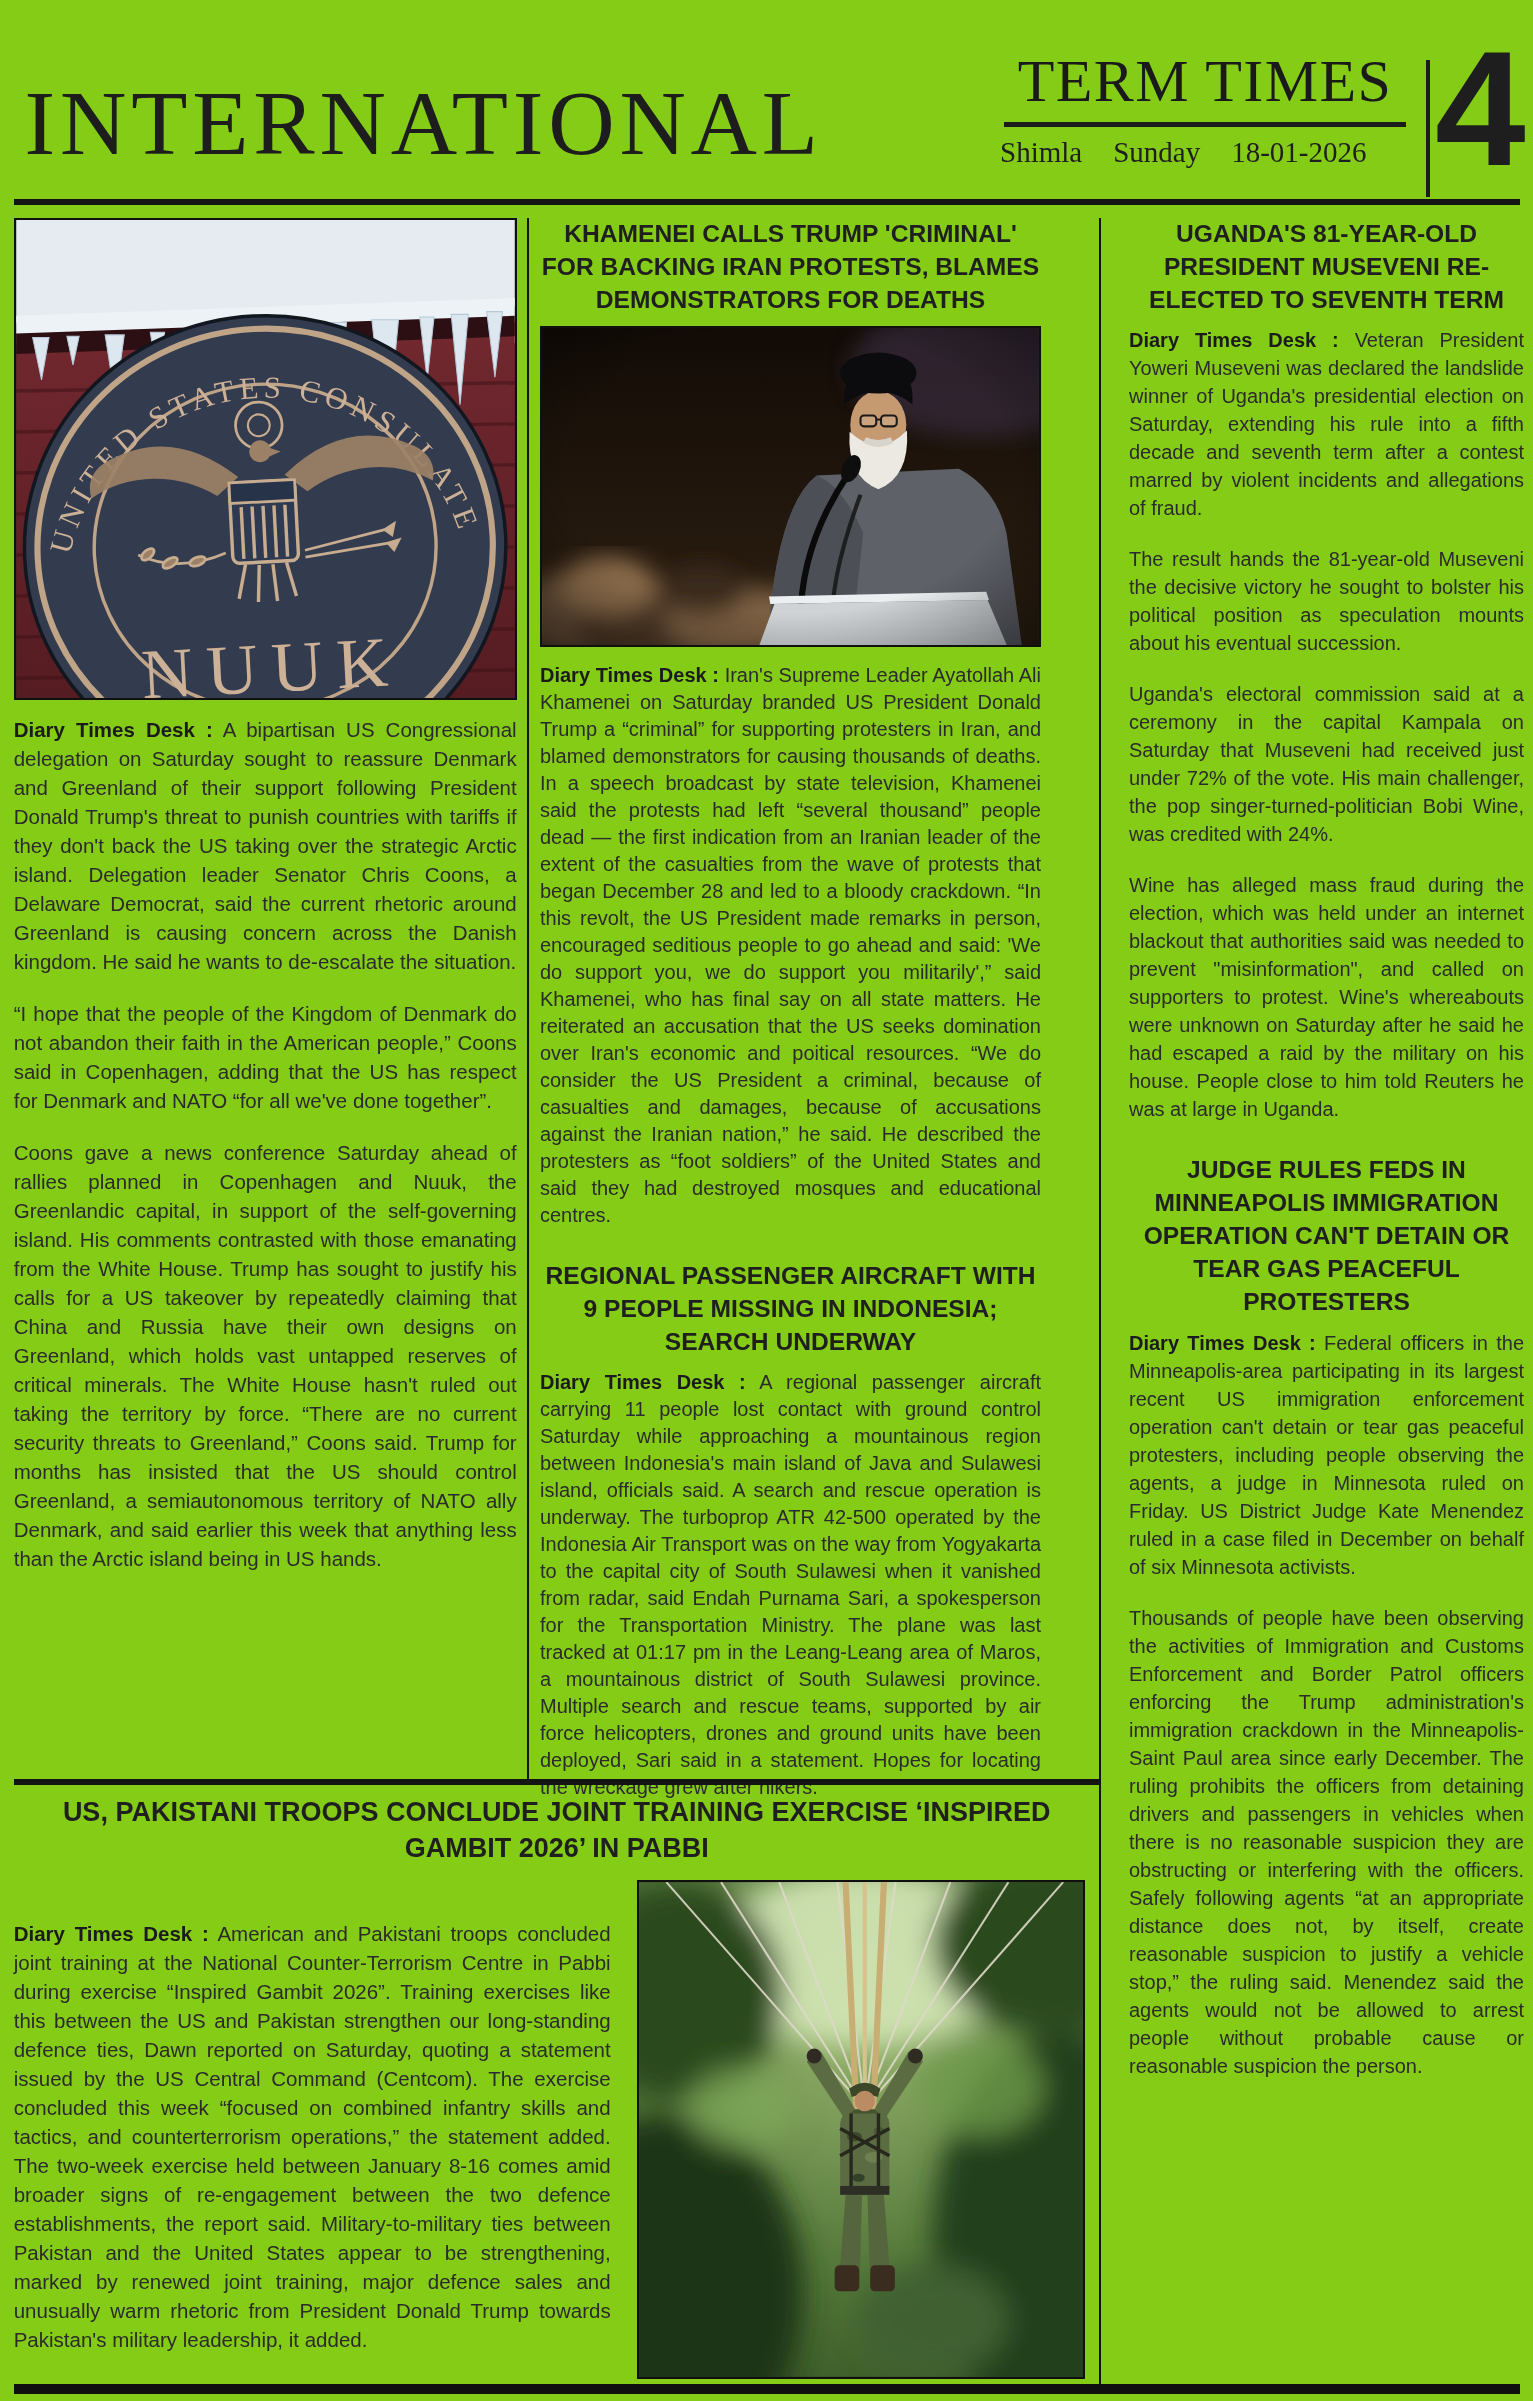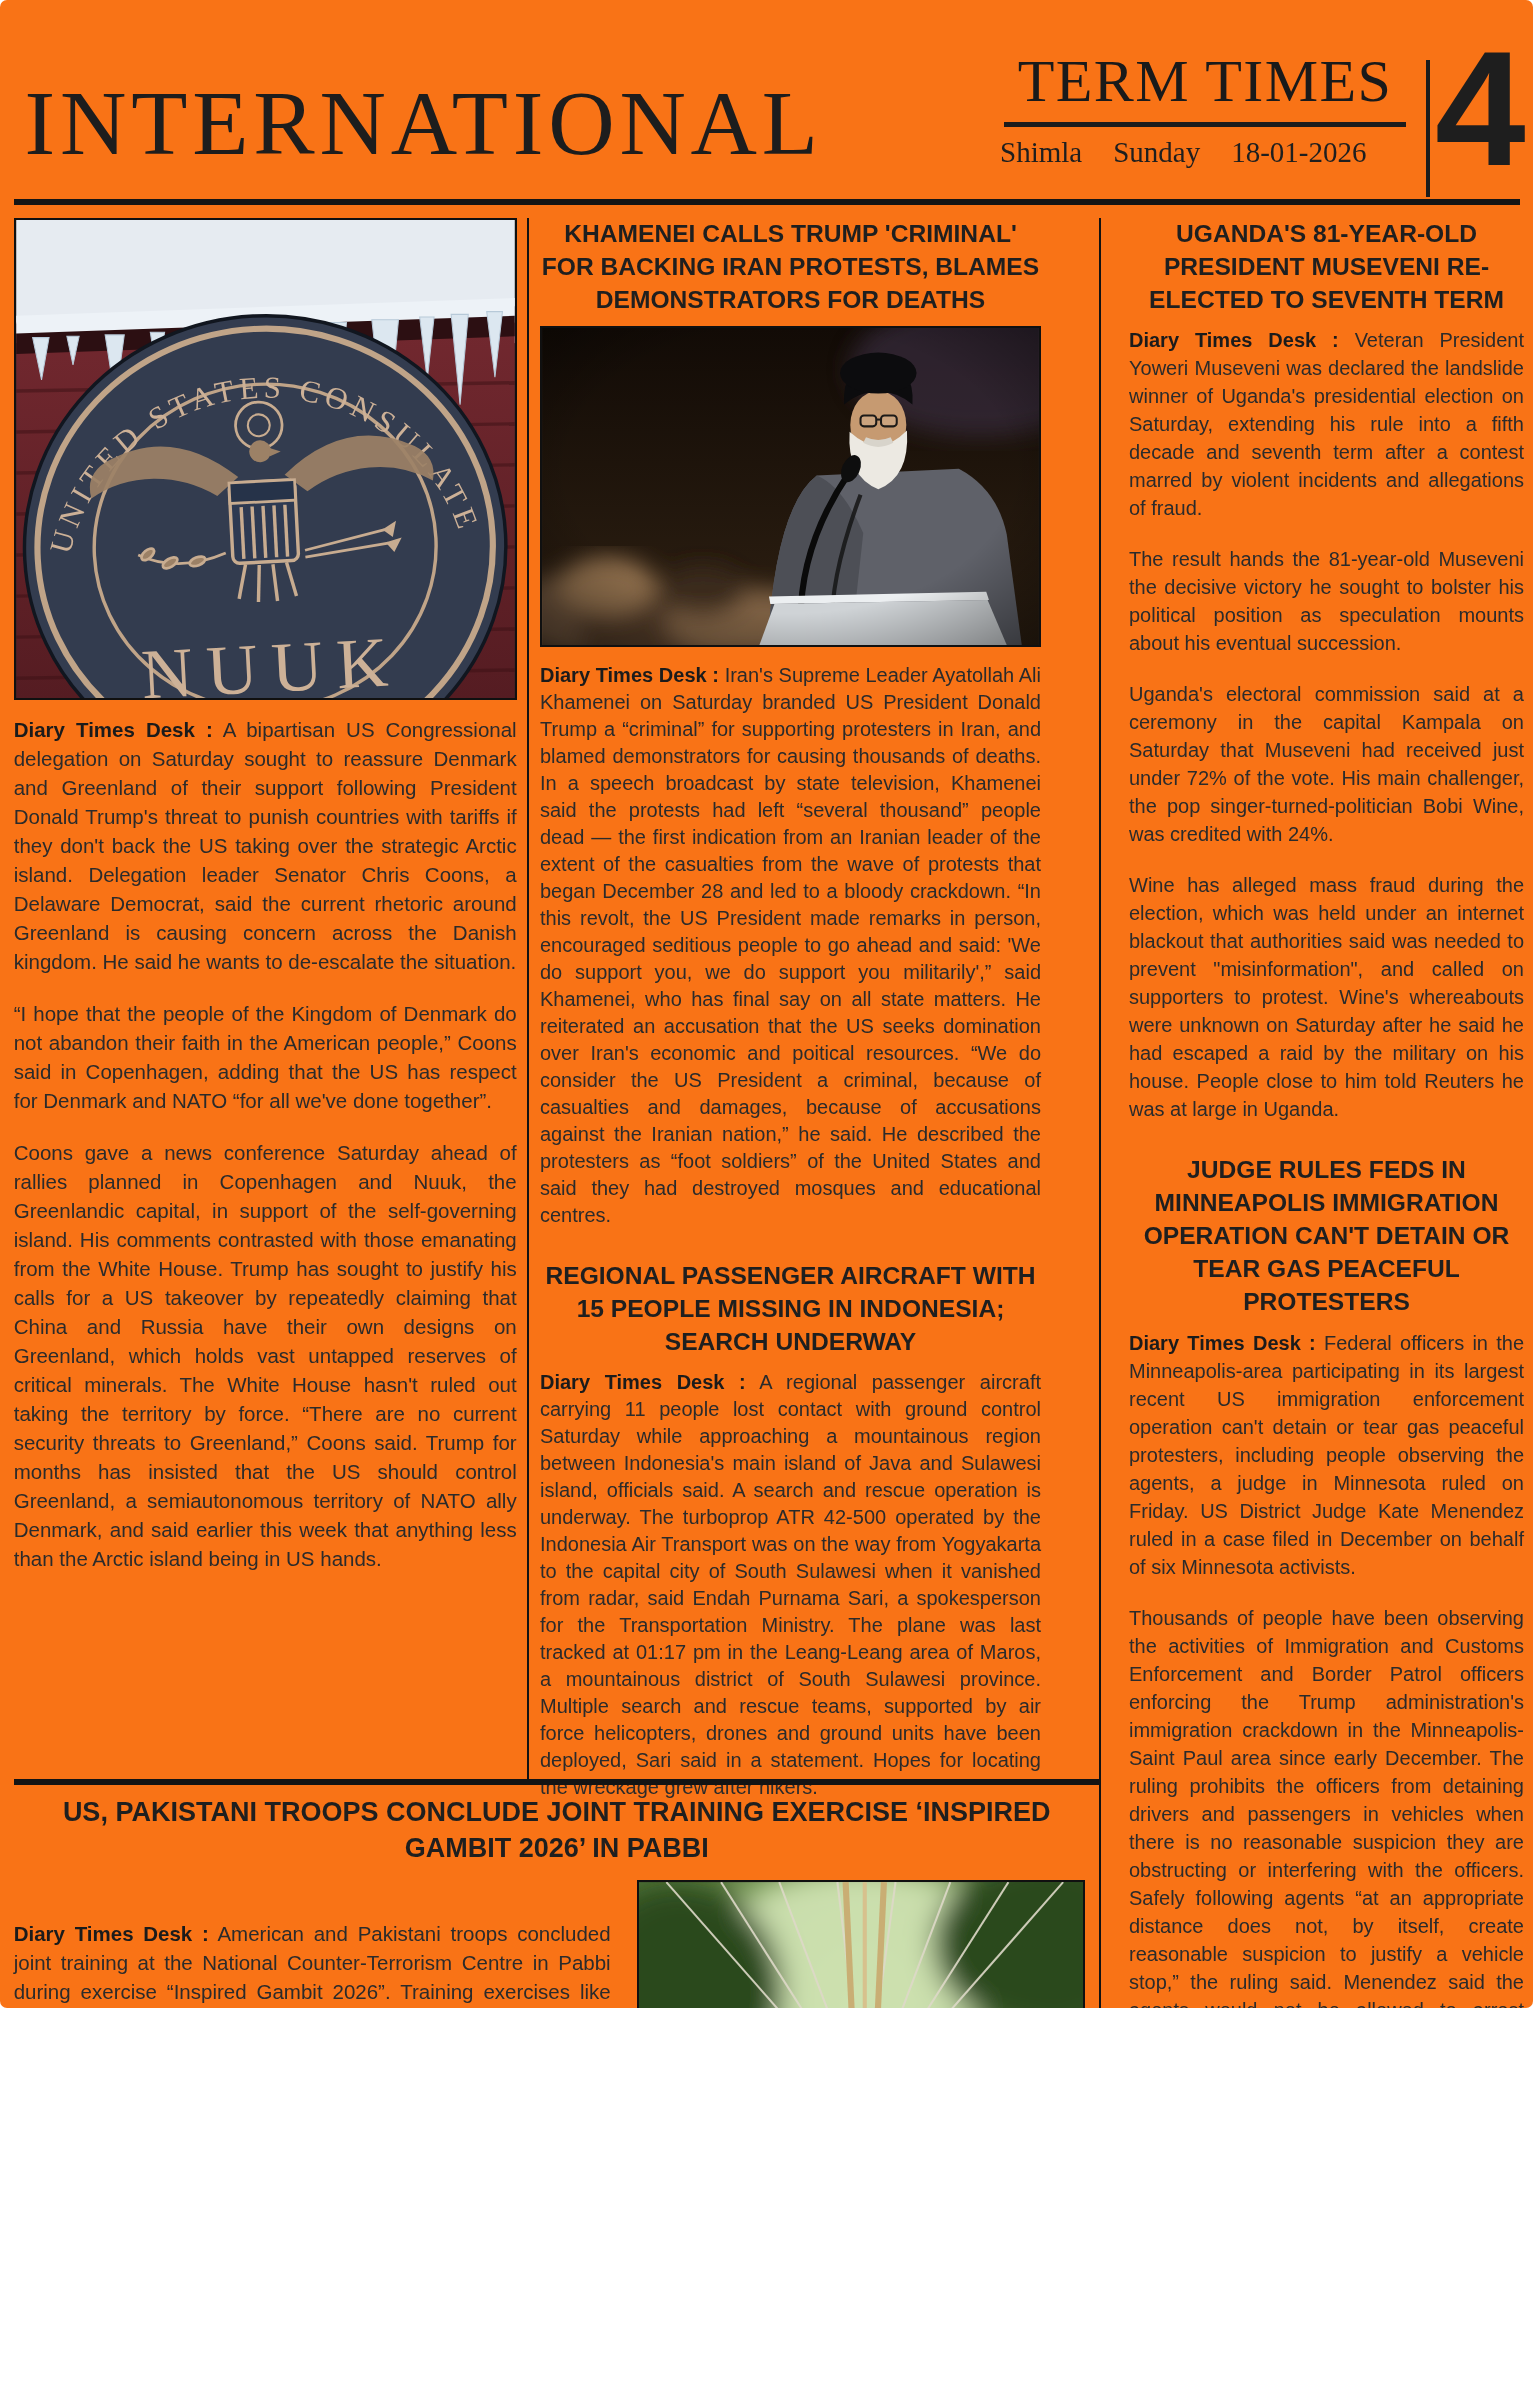--- a/index.html
+++ b/index.html
@@ -1,17 +1,17 @@
 <!DOCTYPE html>
 <html style="font-size:11px"><head>
 <meta charset="utf-8">
 <style>
   html,body { margin:0; padding:0; background:#ffffff; }
-  .page { position:relative; width:1533px; height:2008px; background:#f97316;
-          font-family:"Liberation Sans", sans-serif; color:#262626; overflow:hidden;border-radius:7px; }
+  .page { position:relative; width:1533px; height:2401px; background:#84cc16;
+          font-family:"Liberation Sans", sans-serif; color:#262626; overflow:hidden; }
 
   
   .section-title { position:absolute; left:24.6px; top:77px; font-family:"Liberation Serif", serif;
                    font-size:92px; line-height:1; letter-spacing:4.8px; color:#1d1d1d; white-space:nowrap; }
   .masthead-block { position:absolute; left:1000px; top:51px; width:410px; text-align:center; }
   .masthead { font-family:"Liberation Serif", serif; font-size:60px; line-height:1; letter-spacing:1.4px;
               color:#1a1a1a; white-space:nowrap; }
   .masthead-rule { height:4.8px; background:#1c1c1c; margin:11px 4.1px 9.6px; }
   .dateline { display:flex; gap:31px; font-family:"Liberation Serif", serif;
               font-size:29px; color:#1f1f1f; }
@@ -225,21 +225,21 @@
           <path d="M 318,464 L 340,404 L 652,398 L 680,464 Z" fill="#cfd3d6"></path>
           <path d="M 334,404 L 654,398 L 650,386 L 332,393 Z" fill="#eceff1"></path>
         </g>
         <rect width="727" height="464" fill="url(#kvin)"></rect>
       </svg>
 
       <p class="body-text"><b class="desk">Diary Times Desk :</b> <span>Iran's Supreme Leader Ayatollah Ali Khamenei on Saturday branded US President Donald Trump a “criminal” for supporting protesters in Iran, and blamed demonstrators for causing thousands of deaths. In a speech broadcast by state television, Khamenei said the protests had left “several thousand” people dead — the first indication from an Iranian leader of the extent of the casualties from the wave of protests that began December 28 and led to a bloody crackdown. “In this revolt, the US President made remarks in person, encouraged seditious people to go ahead and said: 'We do support you, we do support you militarily',” said Khamenei, who has final say on all state matters. He reiterated an accusation that the US seeks domination over Iran's economic and poitical resources. “We do consider the US President a criminal, because of casualties and damages, because of accusations against the Iranian nation,” he said. He described the protesters as “foot soldiers” of the United States and said they had destroyed mosques and educational centres.</span></p>
     </div>
 
     <div class="article">
-      <h2 class="headline">REGIONAL PASSENGER AIRCRAFT WITH 15 PEOPLE MISSING IN INDONESIA; SEARCH UNDERWAY</h2>
+      <h2 class="headline">REGIONAL PASSENGER AIRCRAFT WITH 9 PEOPLE MISSING IN INDONESIA; SEARCH UNDERWAY</h2>
       <p class="body-text"><b class="desk">Diary Times Desk :</b> <span>A regional passenger aircraft carrying 11 people lost contact with ground control Saturday while approaching a mountainous region between Indonesia's main island of Java and Sulawesi island, officials said. A search and rescue operation is underway. The turboprop ATR 42-500 operated by the Indonesia Air Transport was on the way from Yogyakarta to the capital city of South Sulawesi when it vanished from radar, said Endah Purnama Sari, a spokesperson for the Transportation Ministry.  The plane was last tracked at 01:17 pm in the Leang-Leang area of Maros, a mountainous district of South Sulawesi province. Multiple search and rescue teams, supported by air force helicopters, drones and ground units have been deployed, Sari said in a statement. Hopes for locating the wreckage grew after hikers.</span></p>
     </div>
   </div>
 
   <div class="col col-right">
     <div class="article">
       <h2 class="headline">UGANDA'S 81-YEAR-OLD PRESIDENT MUSEVENI RE-ELECTED TO SEVENTH TERM</h2>
       <p class="body-text"><b class="desk">Diary Times Desk :</b> <span>Veteran President Yoweri Museveni was declared the landslide winner of Uganda's presidential election on Saturday, extending his rule into a fifth decade and seventh term after a contest marred by violent incidents and allegations of fraud.</span></p>
       <p class="body-text">The result hands the 81-year-old Museveni the decisive victory he sought to bolster his political position as speculation mounts about his eventual succession.</p>
       <p class="body-text">Uganda's electoral commission said at a ceremony in the capital Kampala on Saturday that Museveni had received just under 72% of the vote. His main challenger, the pop singer-turned-politician Bobi Wine, was credited with 24%.</p>

